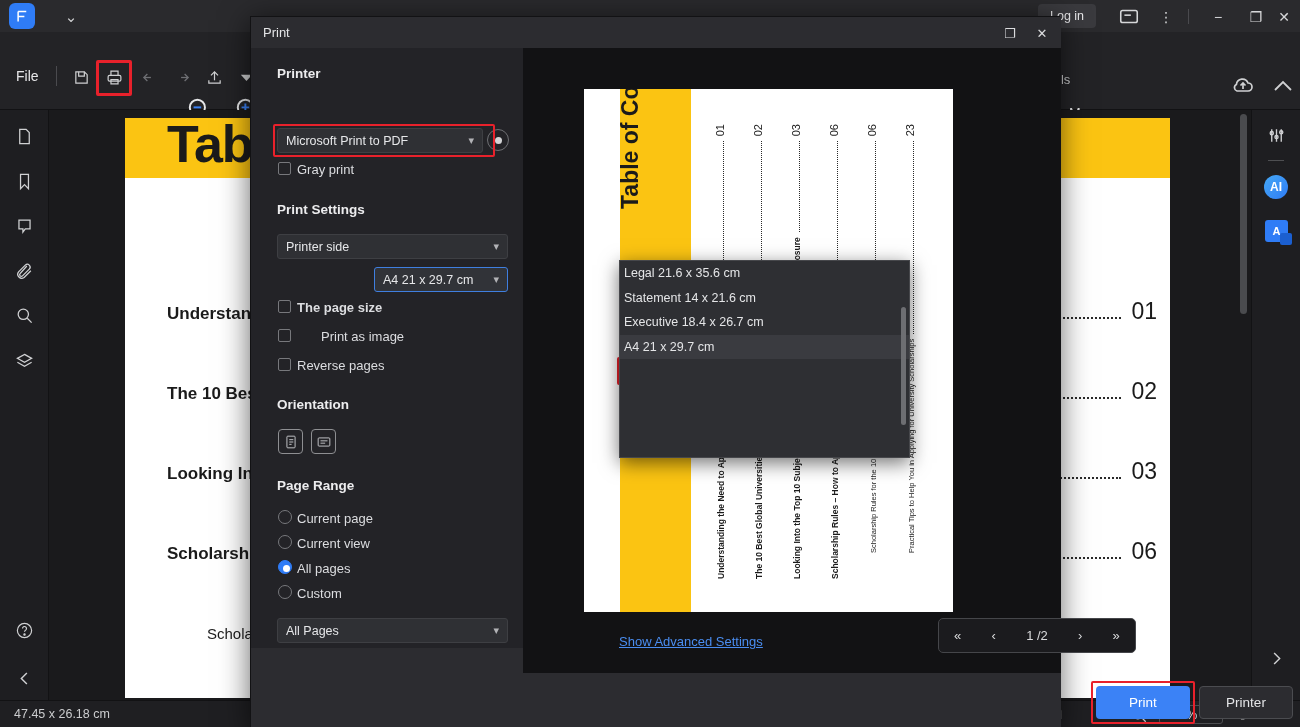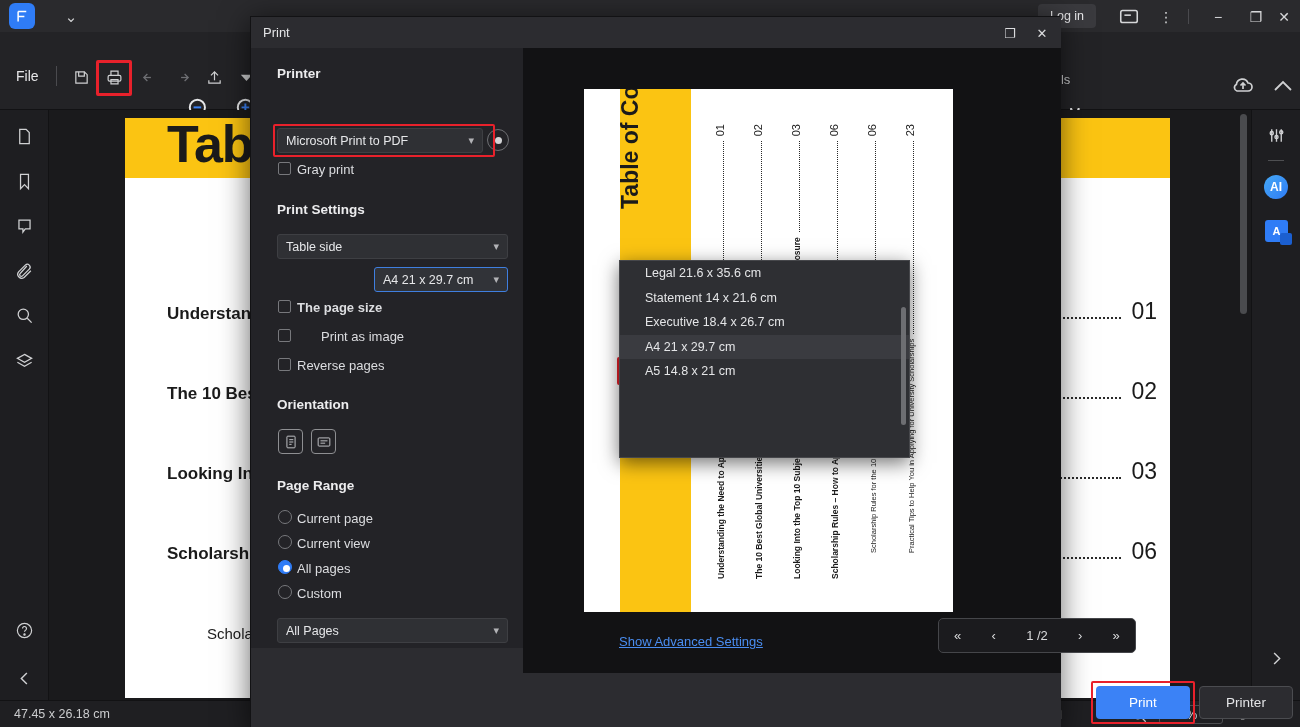--- a/index.html
+++ b/index.html
@@ -239,21 +239,21 @@
   .adv-link { position: absolute; left: 368px; top: 617px; color: #4a8df0; font-size: 13px; }
 
   
   .dd {
     position: absolute; left: 368px; top: 243px; width: 291px; height: 198px;
     background: #2e2f33; border: 1px solid #46474b;
     box-shadow: 0 5px 18px rgba(0,0,0,.55); z-index: 40;
   }
   .dd-item {
     position: relative; height: 24.5px; line-height: 24.5px;
-    padding-left: 25px; color: #e4e5e7; font-size: 12.5px; white-space: nowrap;
+    padding-left: 4px; color: #e4e5e7; font-size: 12.5px; white-space: nowrap;
   }
   .dd-item.sel { background: #3a3b40; }
   .dd-scroll {
     position: absolute; right: 3px; top: 46px; width: 5px; height: 118px;
     background: #6d6e72; border-radius: 3px;
   }
 
   
   .pv-title { position: absolute; left: 0; top: 48px; width: 538px; text-align: center;
     color: #e9eaec; font-size: 13px; }
@@ -542,21 +542,21 @@
           <i></i>
         </div>
       <div class="redbox" style="left:22px; top:76px; width:222px; height:33px;"></div>
 
       <div class="chk" style="left:27px; top:114px;"></div>
       <div class="lbl" style="left:46px; top:114px;">Gray print</div>
 
       <div class="sec-h" style="left:26px; top:154px;">Print Settings</div>
 
       <div class="combo" style="left:26px; top:186px; width:231px;">
-        <span class="cv">Table side</span>
+        <span class="cv">Printer side</span>
         <span class="cc">▾</span>
       </div>
 
       <div class="copies-ico">
         <svg viewBox="0 0 24 24" fill="none" stroke="#d2d3d5" stroke-width="1.6">
           <rect x="3" y="3" width="12" height="12" rx="2"></rect>
             <path d="M8 19h11a2 2 0 002-2V8"></path>
           <path d="M6 7h6M9 4v6" stroke-width="1.4"></path>
           </svg>
       </div>
@@ -686,20 +686,19 @@
     <div class="btn-print">Print</div>
     <div class="btn-cancel">Printer</div>
     <div class="redbox" style="left:840px; top:664px; width:104px; height:43px;"></div>
 
     <div class="dd">
       <div id="dd-items">
           <div class="dd-item">Legal 21.6 x 35.6 cm</div>
           <div class="dd-item">Statement 14 x 21.6 cm</div>
           <div class="dd-item">Executive 18.4 x 26.7 cm</div>
           <div class="dd-item sel">A4 21 x 29.7 cm</div>
-          <div class="dd-item">A5 14.8 x 21 cm</div>
         </div>
       <div class="dd-scroll"></div>
     </div>
   <div class="redbox" style="left: 366px; top: 340px; width: 285px; height: 28px;"></div>
     </div>
 
 </div>
 
 </body></html>

